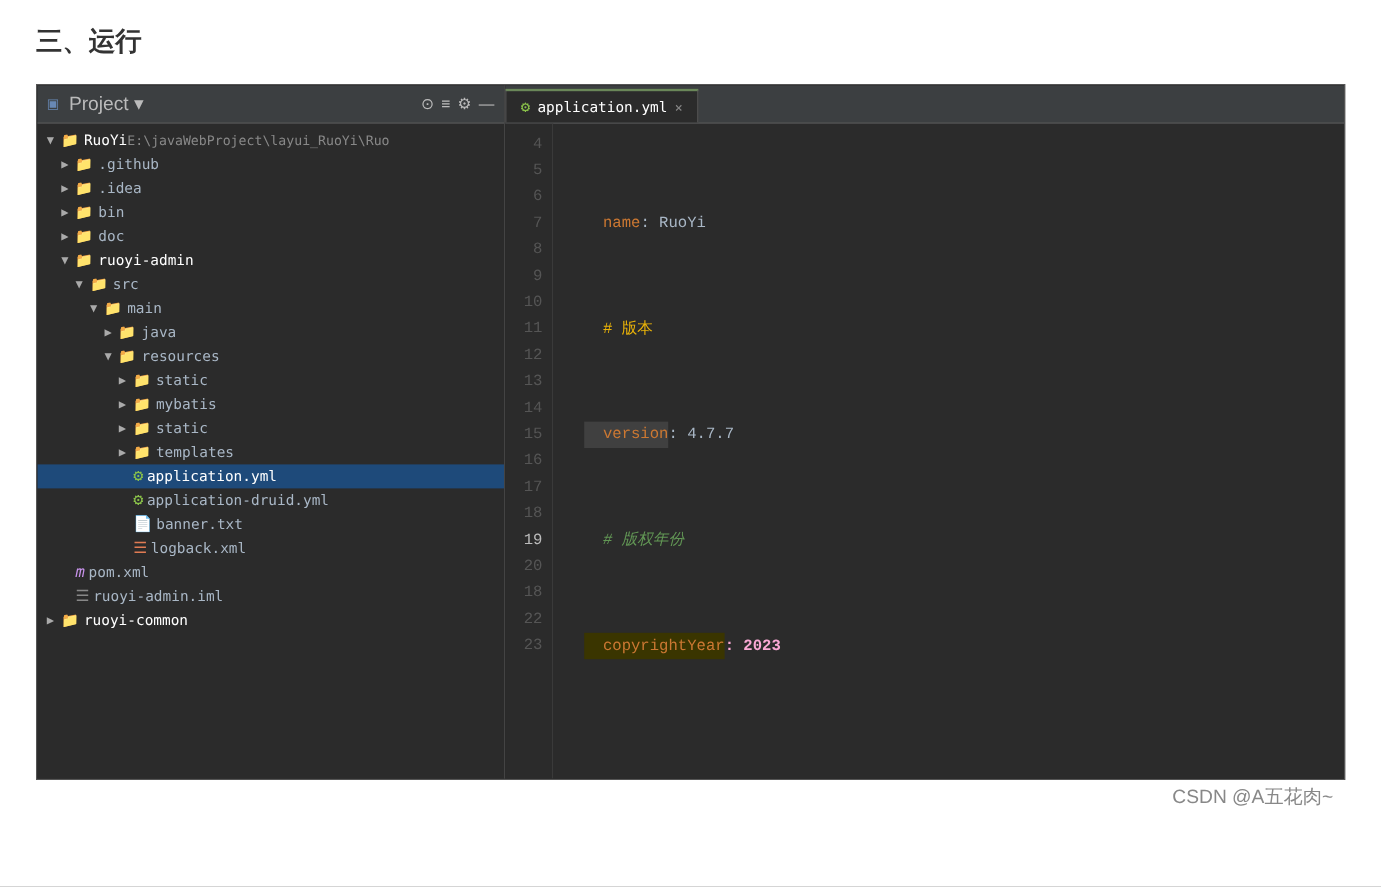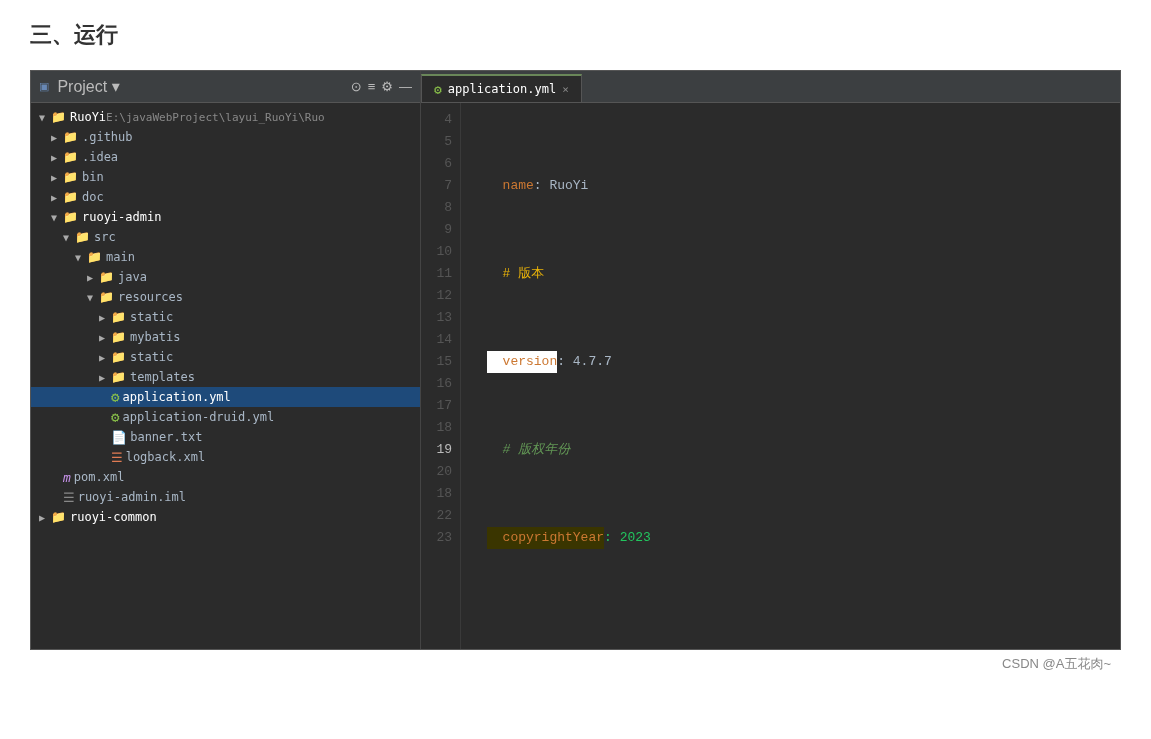--- a/index.html
+++ b/index.html
@@ -421,31 +421,31 @@
               <span style="color:#cc7832;">  name</span><span style="color:#a9b7c6;">: RuoYi</span>
             </div>
             
             <div class="code-line">
               <span class="gutter"></span>
               <span style="color:#eab308;">  # 版本</span>
             </div>
             
             <div class="code-line">
               <span class="gutter"></span>
-              <span style="color:#cc7832;background:#ffffff;">  version</span><span style="color:#a9b7c6;">: 4.7.7</span>
+              <span style="color:#cc7832;background:#404040;">  version</span><span style="color:#a9b7c6;">: 4.7.7</span>
             </div>
             
             <div class="code-line">
               <span class="gutter"></span>
               <span style="color:#629755;font-style:italic;">  # 版权年份</span>
             </div>
             
             <div class="code-line">
               <span class="gutter"></span>
-              <span style="color:#cc7832;background:#3a3500;">  copyrightYear</span><span style="color:#22c55e;">: 2023</span>
+              <span style="color:#cc7832;background:#3a3500;">  copyrightYear</span><span style="color:#f9a8d4;font-weight:bold;">: 2023</span>
             </div>
             
             
             
             
             
             
             
             
             
@@ -468,16 +468,16 @@
             
             
             
             
           </div>
         </div>
       </div>
     </div>
 
     <div style="text-align:right;padding:4px 10px;background:#fff;">
-      <span style="color:#888;font-size:13px;">CSDN @A五花肉~</span>
+      <span style="color:#888;font-size:16px;">CSDN @A五花肉~</span>
     </div>
   </div>
 </div>
 
 </body></html>

